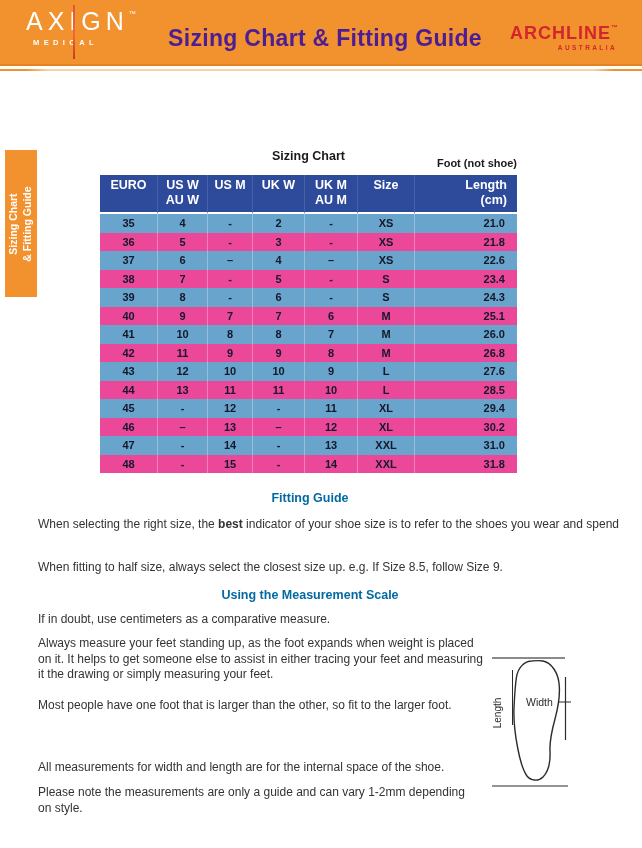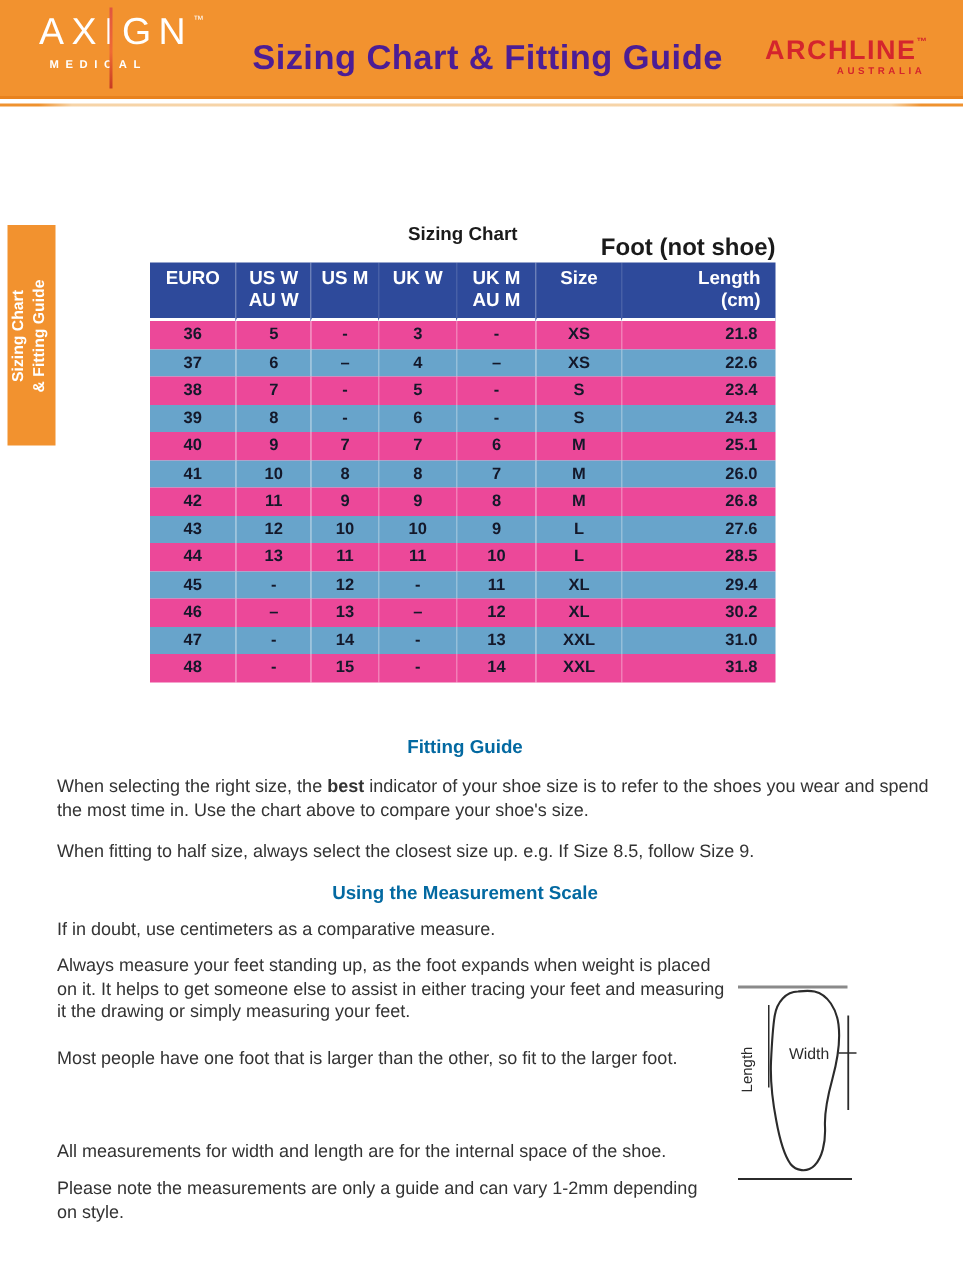--- a/index.html
+++ b/index.html
@@ -24,21 +24,21 @@
   .arch-tm{font-size:7px;vertical-align:9px;letter-spacing:0;}
   .arch-sub{font-size:6.5px;font-weight:bold;letter-spacing:2.4px;margin-top:2px;padding-right:1px;}
   
   .side-tab{position:absolute;left:5px;top:150px;width:32px;height:147px;background:#F2922F;}
   .side-tab-text{position:absolute;left:-57.5px;top:57.5px;width:147px;height:32px;
     transform:rotate(-90deg);text-align:center;color:#fff;font-weight:bold;font-size:10.5px;line-height:14px;}
   
   .table-title{position:absolute;left:100px;top:149px;width:417px;text-align:center;
     font-size:12.5px;font-weight:bold;color:#1a1a1a;}
   .foot-note{position:absolute;left:400px;top:157px;width:117px;text-align:right;
-    font-size:16px;font-weight:bold;color:#1a1a1a;}
+    font-size:11px;font-weight:bold;color:#1a1a1a;}
   table.size-table{position:absolute;left:100px;top:175px;width:417px;
     border-collapse:separate;border-spacing:0;table-layout:fixed;}
   .size-table th{background:#2E4A9B;color:#fff;font-size:12.5px;font-weight:bold;
     vertical-align:top;text-align:center;padding:3px 0 1px 0;height:33px;line-height:15px;
     border-bottom:2px solid #ffffff;}
   .size-table th + th{border-left:1px solid rgba(255,255,255,0.12);}
   .size-table th span{display:block;}
   .size-table td{height:18.5px;padding:0;text-align:center;font-size:11px;font-weight:bold;color:#14182a;}
   .size-table td + td{border-left:1px solid rgba(255,255,255,0.30);}
   .size-table th.len,.size-table td.len{text-align:right;padding-right:12px;}
@@ -114,20 +114,29 @@
         <th>
             <span>Size</span>
           </th>
         <th class="len">
             <span>Length</span>
             <span>(cm)</span>
           </th>
       </tr>
     </thead>
     <tbody>
+        <tr class="row-a">
+          <td>35</td>
+          <td>4</td>
+          <td>-</td>
+          <td>2</td>
+          <td>-</td>
+          <td>XS</td>
+          <td class="len">21.0</td>
+        </tr>
         <tr class="row-b">
           <td>36</td>
           <td>5</td>
           <td>-</td>
           <td>3</td>
           <td>-</td>
           <td>XS</td>
           <td class="len">21.8</td>
         </tr>
         <tr class="row-a">
@@ -238,21 +247,20 @@
           <td>XXL</td>
           <td class="len">31.8</td>
         </tr>
       </tbody>
   </table>
 
   <div class="sec-heading" style="top:491px;">Fitting Guide</div>
 
   <div class="para" style="top:517px;width:600px;">
     <span class="line"><span>When selecting the right size, the </span><b>best</b><span> indicator of your shoe size is to refer to the shoes you wear and spend</span></span>
-    <span class="line">the most time in. Use the chart above to compare your shoe's size.</span>
   </div>
 
   <div class="para" style="top:560px;width:600px;">When fitting to half size, always select the closest size up. e.g. If Size 8.5, follow Size 9.</div>
 
   <div class="sec-heading" style="top:588px;">Using the Measurement Scale</div>
 
   <div class="para" style="top:612px;width:600px;">If in doubt, use centimeters as a comparative measure.</div>
 
   <div class="para" style="top:636px;width:470px;">
     <span class="line">Always measure your feet standing up, as the foot expands when weight is placed</span>

